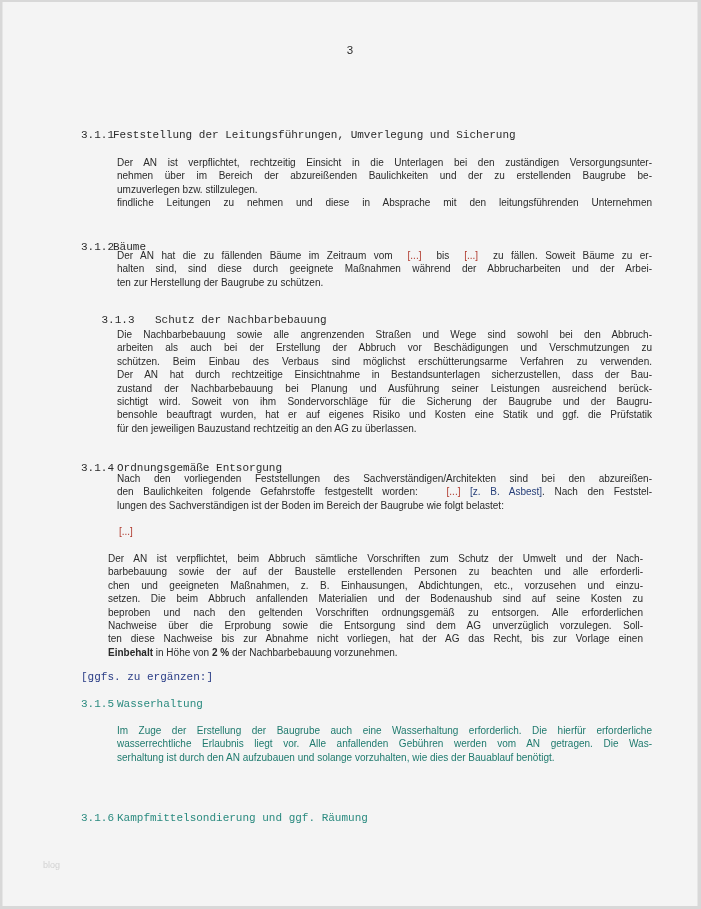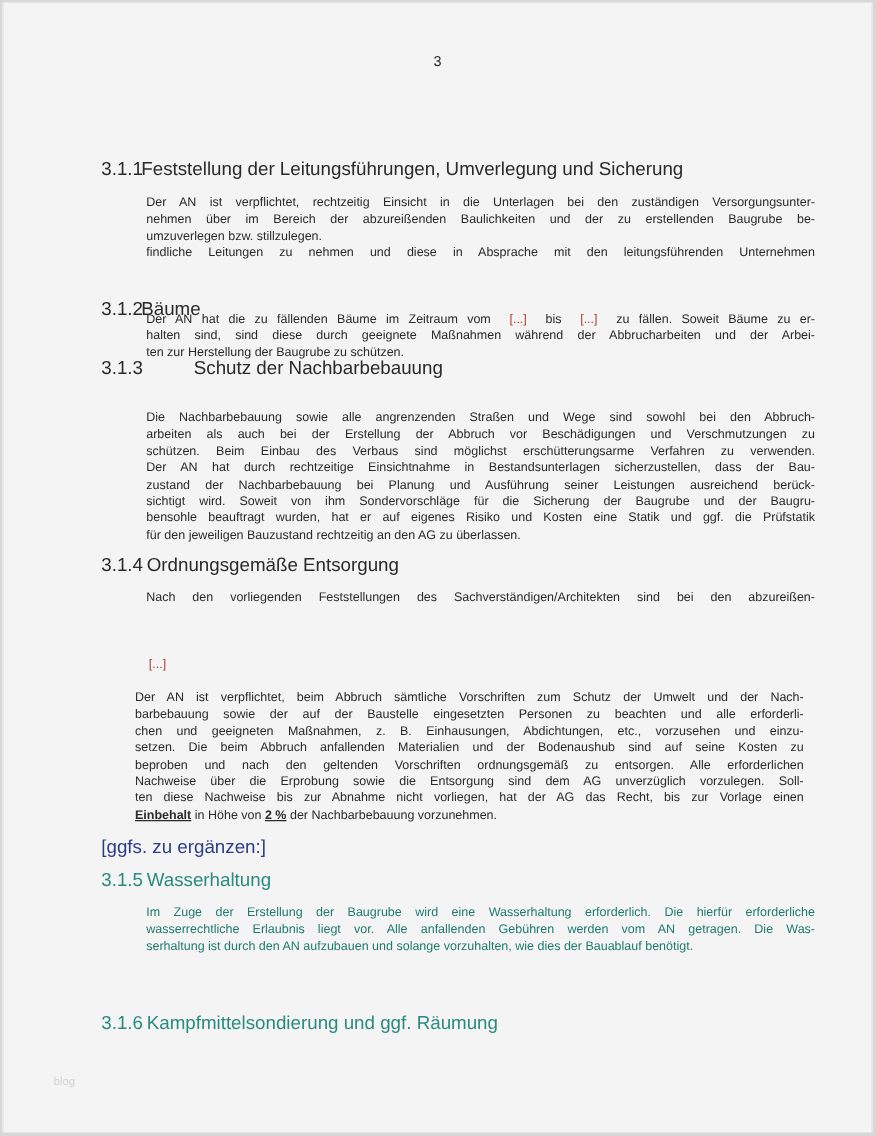--- a/index.html
+++ b/index.html
@@ -38,23 +38,24 @@
       position: absolute;
       left: 78px;
       top: 127px;
       width: 580px;
       color: #2a2a2a;
       font-size: 11px;
       line-height: 13.4px;
     }
     .heading {
       margin: 0;
-      font-size: 15px;
+      font-size: 11px;
       font-weight: normal;
       white-space: nowrap;
+      font-family: Liberation Mono, monospace;
     }
     .heading .num {
       display: inline-block;
     }
     .heading.h1 .num { width: 32px; }
     .heading.h2 .num { width: 32px; margin-top: 18px; }
     .heading.h3 .num { width: 74px; }
     .heading.h4 .num { width: auto; margin-right: 3px; }
     .para {
       margin: 0 0 0 36px;
@@ -70,21 +71,21 @@
       text-align-last: justify;
     }
     .para .line.last {
       text-align-last: left;
     }
     .ph-red { color: #b03a2e; }
     .ph-blue { color: #28407a; }
     .teal { color: #2a8a7f; }
     .teal-body { color: #1f7a6e; }
     .darkblue { color: #2a3d86; }
-    b { font-weight: bold; text-decoration: underline; }
+    b { font-weight: bold; }
     .watermark {
       position: absolute;
       left: 40px;
       top: 858px;
       font-size: 9px;
       color: #d2d2d2;
     }
   </style>
 </head>
 <body>
@@ -106,61 +107,63 @@
 
     <h3 class="heading h2" style="position:absolute; top:94px;">
       <span class="num">3.1.2</span><span>Bäume</span>
     </h3>
     <div class="para" style="position:absolute; top:120px;">
       <span class="line"><span>Der AN hat die zu fällenden Bäume im Zeitraum vom</span>&nbsp;&nbsp;<span class="ph-red">[...]</span>&nbsp;&nbsp;<span>bis</span>&nbsp;&nbsp;<span class="ph-red">[...]</span>&nbsp;&nbsp;<span>zu fällen. Soweit Bäume zu er-</span></span>
       <span class="line">halten sind, sind diese durch geeignete Maßnahmen während der Abbrucharbeiten und der Arbei-</span>
       <span class="line last">ten zur Herstellung der Baugrube zu schützen.</span>
     </div>
 
-    <h3 class="heading h3" style="position:absolute; top:159px;">
+    <h3 class="heading h3" style="position:absolute; top:185px;text-align:center;">
       <span class="num">3.1.3</span><span>Schutz der Nachbarbebauung</span>
     </h3>
     <div class="para" style="position:absolute; top:199px;">
       <span class="line">Die Nachbarbebauung sowie alle angrenzenden Straßen und Wege sind sowohl bei den Abbruch-</span>
       <span class="line">arbeiten als auch bei der Erstellung der Abbruch vor Beschädigungen und Verschmutzungen zu</span>
       <span class="line">schützen. Beim Einbau des Verbaus sind möglichst erschütterungsarme Verfahren zu verwenden.</span>
       <span class="line">Der AN hat durch rechtzeitige Einsichtnahme in Bestandsunterlagen sicherzustellen, dass der Bau-</span>
       <span class="line">zustand der Nachbarbebauung bei Planung und Ausführung seiner Leistungen ausreichend berück-</span>
       <span class="line">sichtigt wird. Soweit von ihm Sondervorschläge für die Sicherung der Baugrube und der Baugru-</span>
       <span class="line">bensohle beauftragt wurden, hat er auf eigenes Risiko und Kosten eine Statik und ggf. die Prüfstatik</span>
       <span class="line last">für den jeweiligen Bauzustand rechtzeitig an den AG zu überlassen.</span>
     </div>
 
-    <h3 class="heading h4" style="position:absolute; top:317px;">
+    <h3 class="heading h4" style="position:absolute; top:333px;">
       <span class="num">3.1.4</span><span>Ordnungsgemäße Entsorgung</span>
     </h3>
     <div class="para" style="position:absolute; top:343px;">
       <span class="line">Nach den vorliegenden Feststellungen des Sachverständigen/Architekten sind bei den abzureißen-</span>
+      <span class="line"><span>den Baulichkeiten folgende Gefahrstoffe festgestellt worden:</span>&nbsp;&nbsp;&nbsp;<span class="ph-red">[...]</span>&nbsp;<span class="ph-blue">[z. B. Asbest]</span><span>. Nach den Feststel-</span></span>
+      <span class="line last">lungen des Sachverständigen ist der Boden im Bereich der Baugrube wie folgt belastet:</span>
     </div>
     <div class="para" style="position:absolute; top:396px; left:2px;">
       <span class="ph-red">[...]</span>
     </div>
     <div class="para" style="position:absolute; top:423px;margin-left:27px;">
       <span class="line">Der AN ist verpflichtet, beim Abbruch sämtliche Vorschriften zum Schutz der Umwelt und der Nach-</span>
-      <span class="line">barbebauung sowie der auf der Baustelle eingesetzten Personen zu beachten und alle erforderli-</span>
+      <span class="line">barbebauung sowie der auf der Baustelle erstellenden Personen zu beachten und alle erforderli-</span>
       <span class="line">chen und geeigneten Maßnahmen, z. B. Einhausungen, Abdichtungen, etc., vorzusehen und einzu-</span>
       <span class="line">setzen. Die beim Abbruch anfallenden Materialien und der Bodenaushub sind auf seine Kosten zu</span>
       <span class="line">beproben und nach den geltenden Vorschriften ordnungsgemäß zu entsorgen. Alle erforderlichen</span>
       <span class="line">Nachweise über die Erprobung sowie die Entsorgung sind dem AG unverzüglich vorzulegen. Soll-</span>
       <span class="line">ten diese Nachweise bis zur Abnahme nicht vorliegen, hat der AG das Recht, bis zur Vorlage einen</span>
       <span class="line last"><b>Einbehalt</b><span> in Höhe von </span><b>2 %</b><span> der Nachbarbebauung vorzunehmen.</span></span>
     </div>
 
     <div class="heading darkblue" style="position:absolute; top:542px;">[ggfs. zu ergänzen:]</div>
 
     <h3 class="heading h4 teal" style="position:absolute; top:569px;">
       <span class="num">3.1.5</span><span>Wasserhaltung</span>
     </h3>
     <div class="para teal-body" style="position:absolute; top:595px;">
-      <span class="line">Im Zuge der Erstellung der Baugrube wird eine Wasserhaltung erforderlich. Die hierfür erforderliche</span>
+      <span class="line">Im Zuge der Erstellung der Baugrube auch eine Wasserhaltung erforderlich. Die hierfür erforderliche</span>
       <span class="line">wasserrechtliche Erlaubnis liegt vor. Alle anfallenden Gebühren werden vom AN getragen. Die Was-</span>
       <span class="line last">serhaltung ist durch den AN aufzubauen und solange vorzuhalten, wie dies der Bauablauf benötigt.</span>
     </div>
 
     <h3 class="heading h4 teal" style="position:absolute; top:683px;">
       <span class="num">3.1.6</span><span>Kampfmittelsondierung und ggf. Räumung</span>
     </h3>
 
   </div>
 

